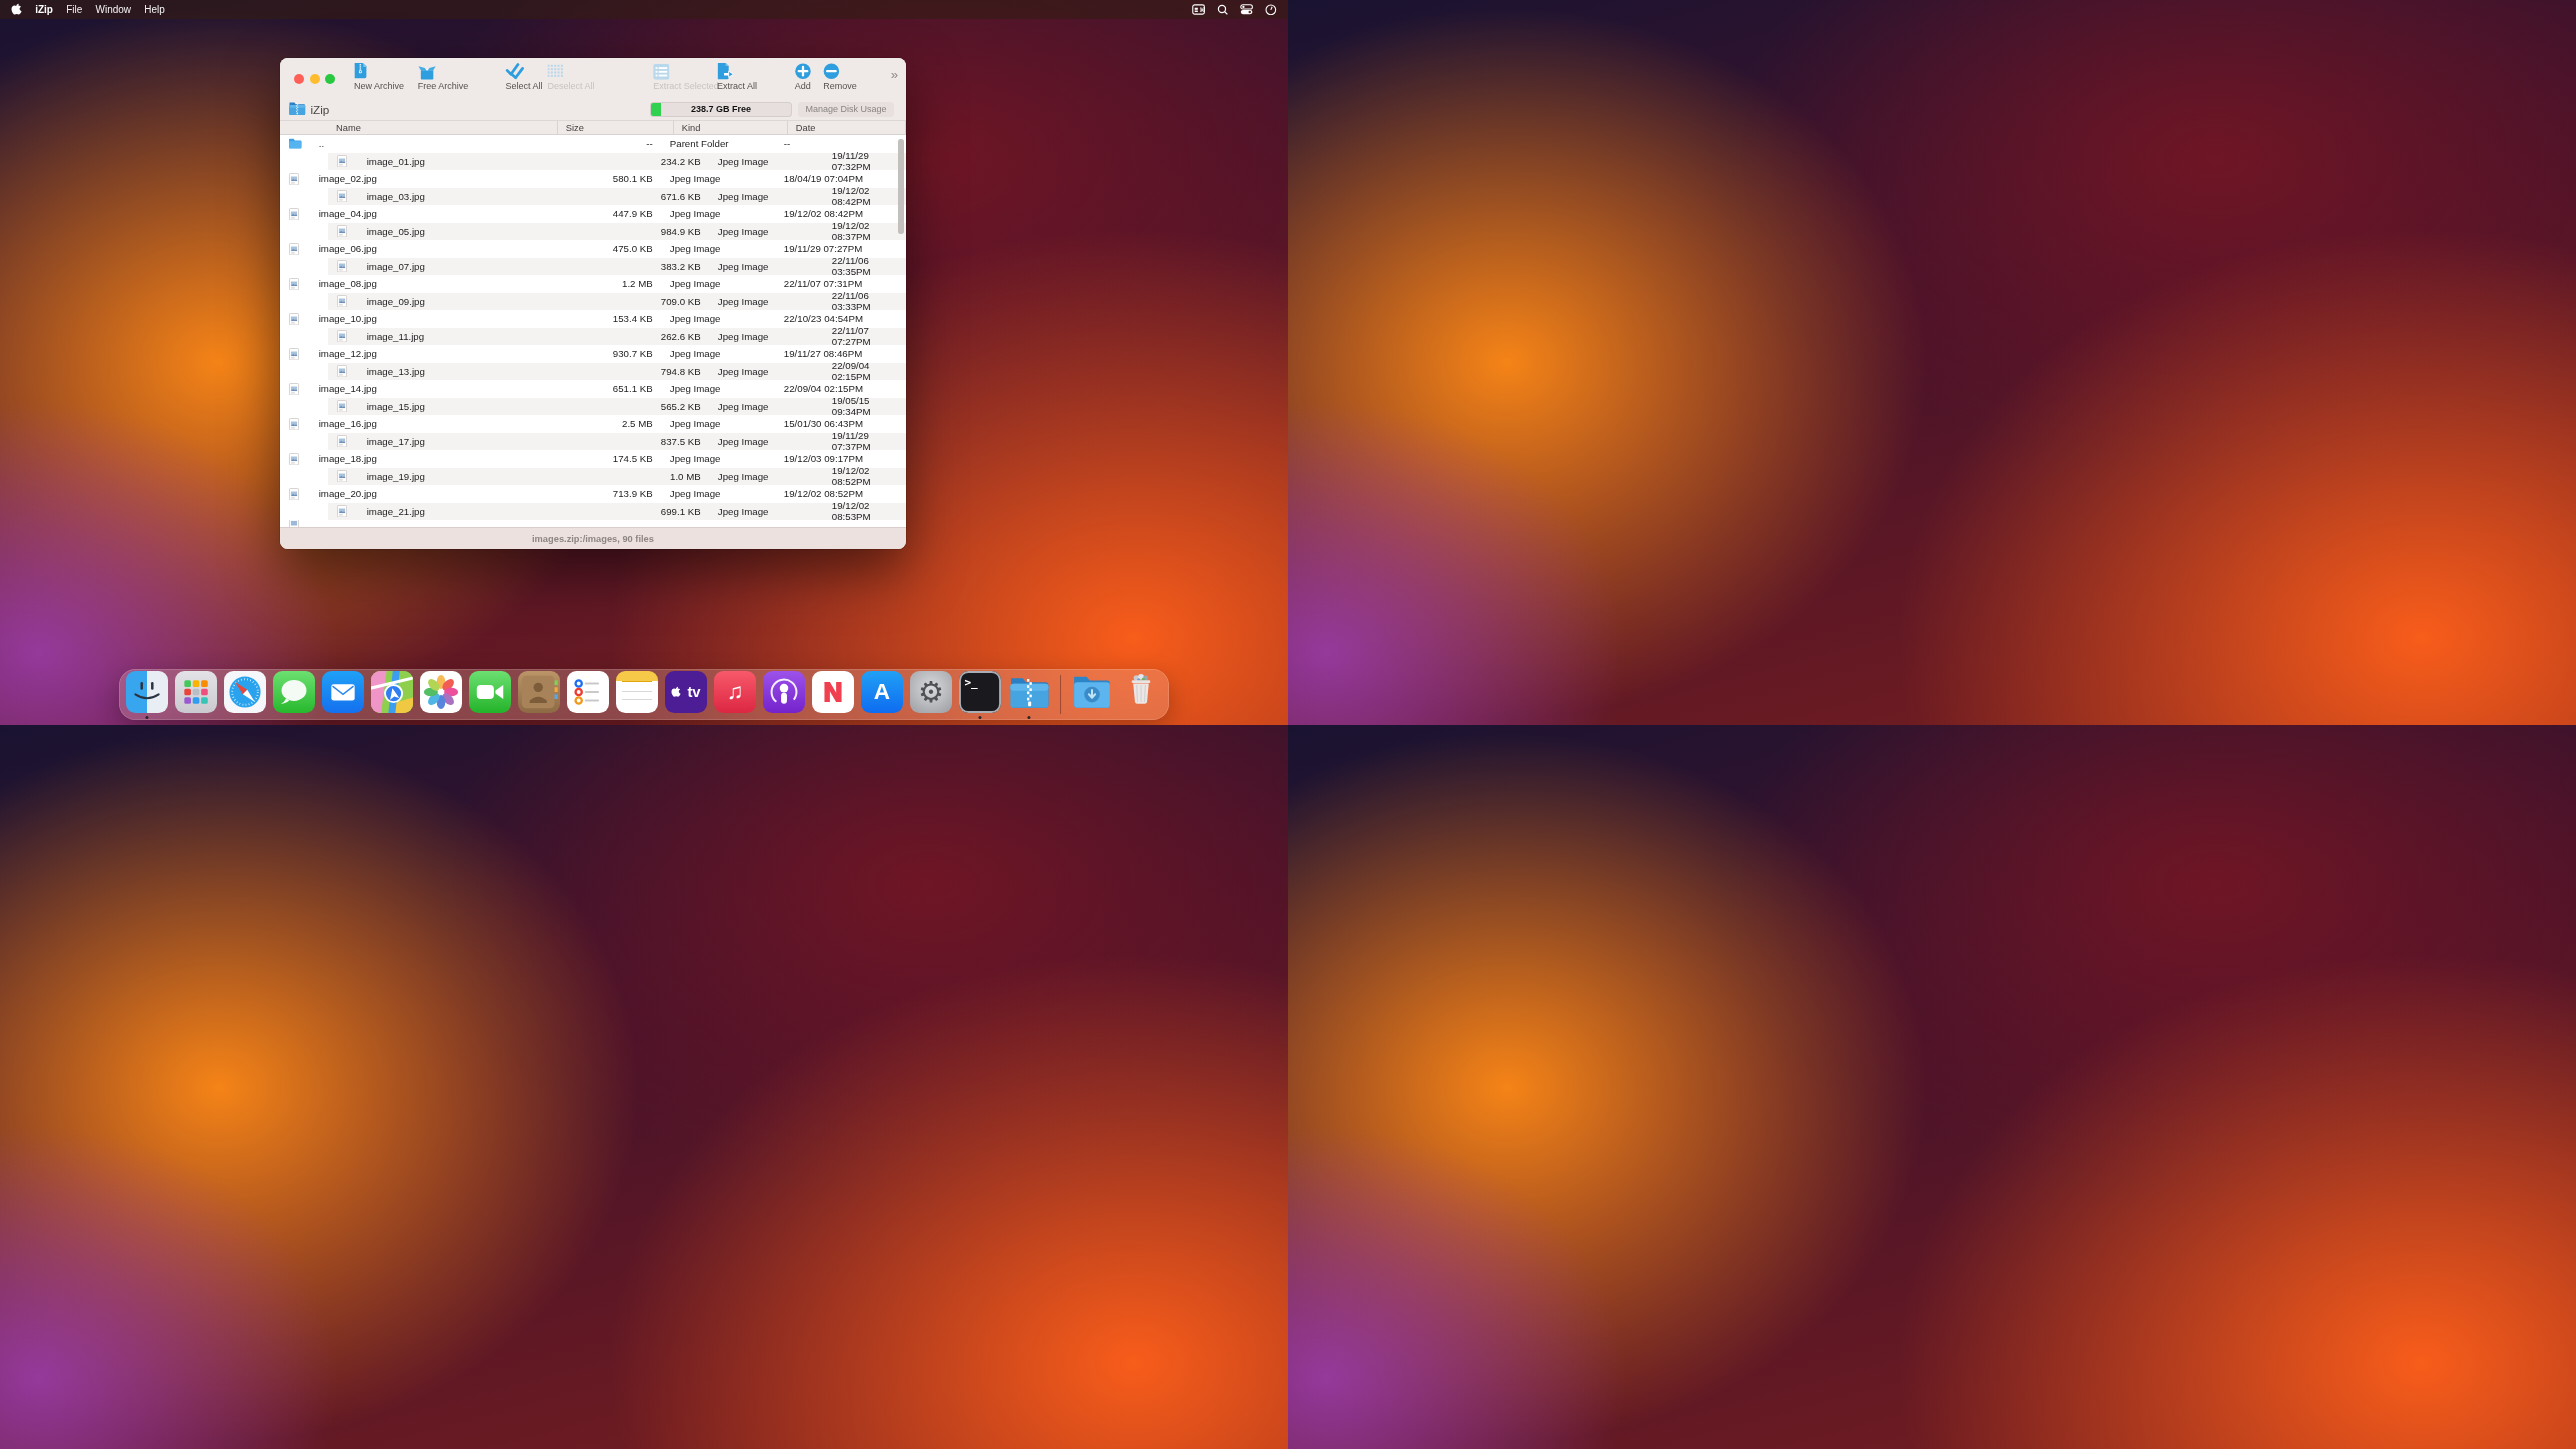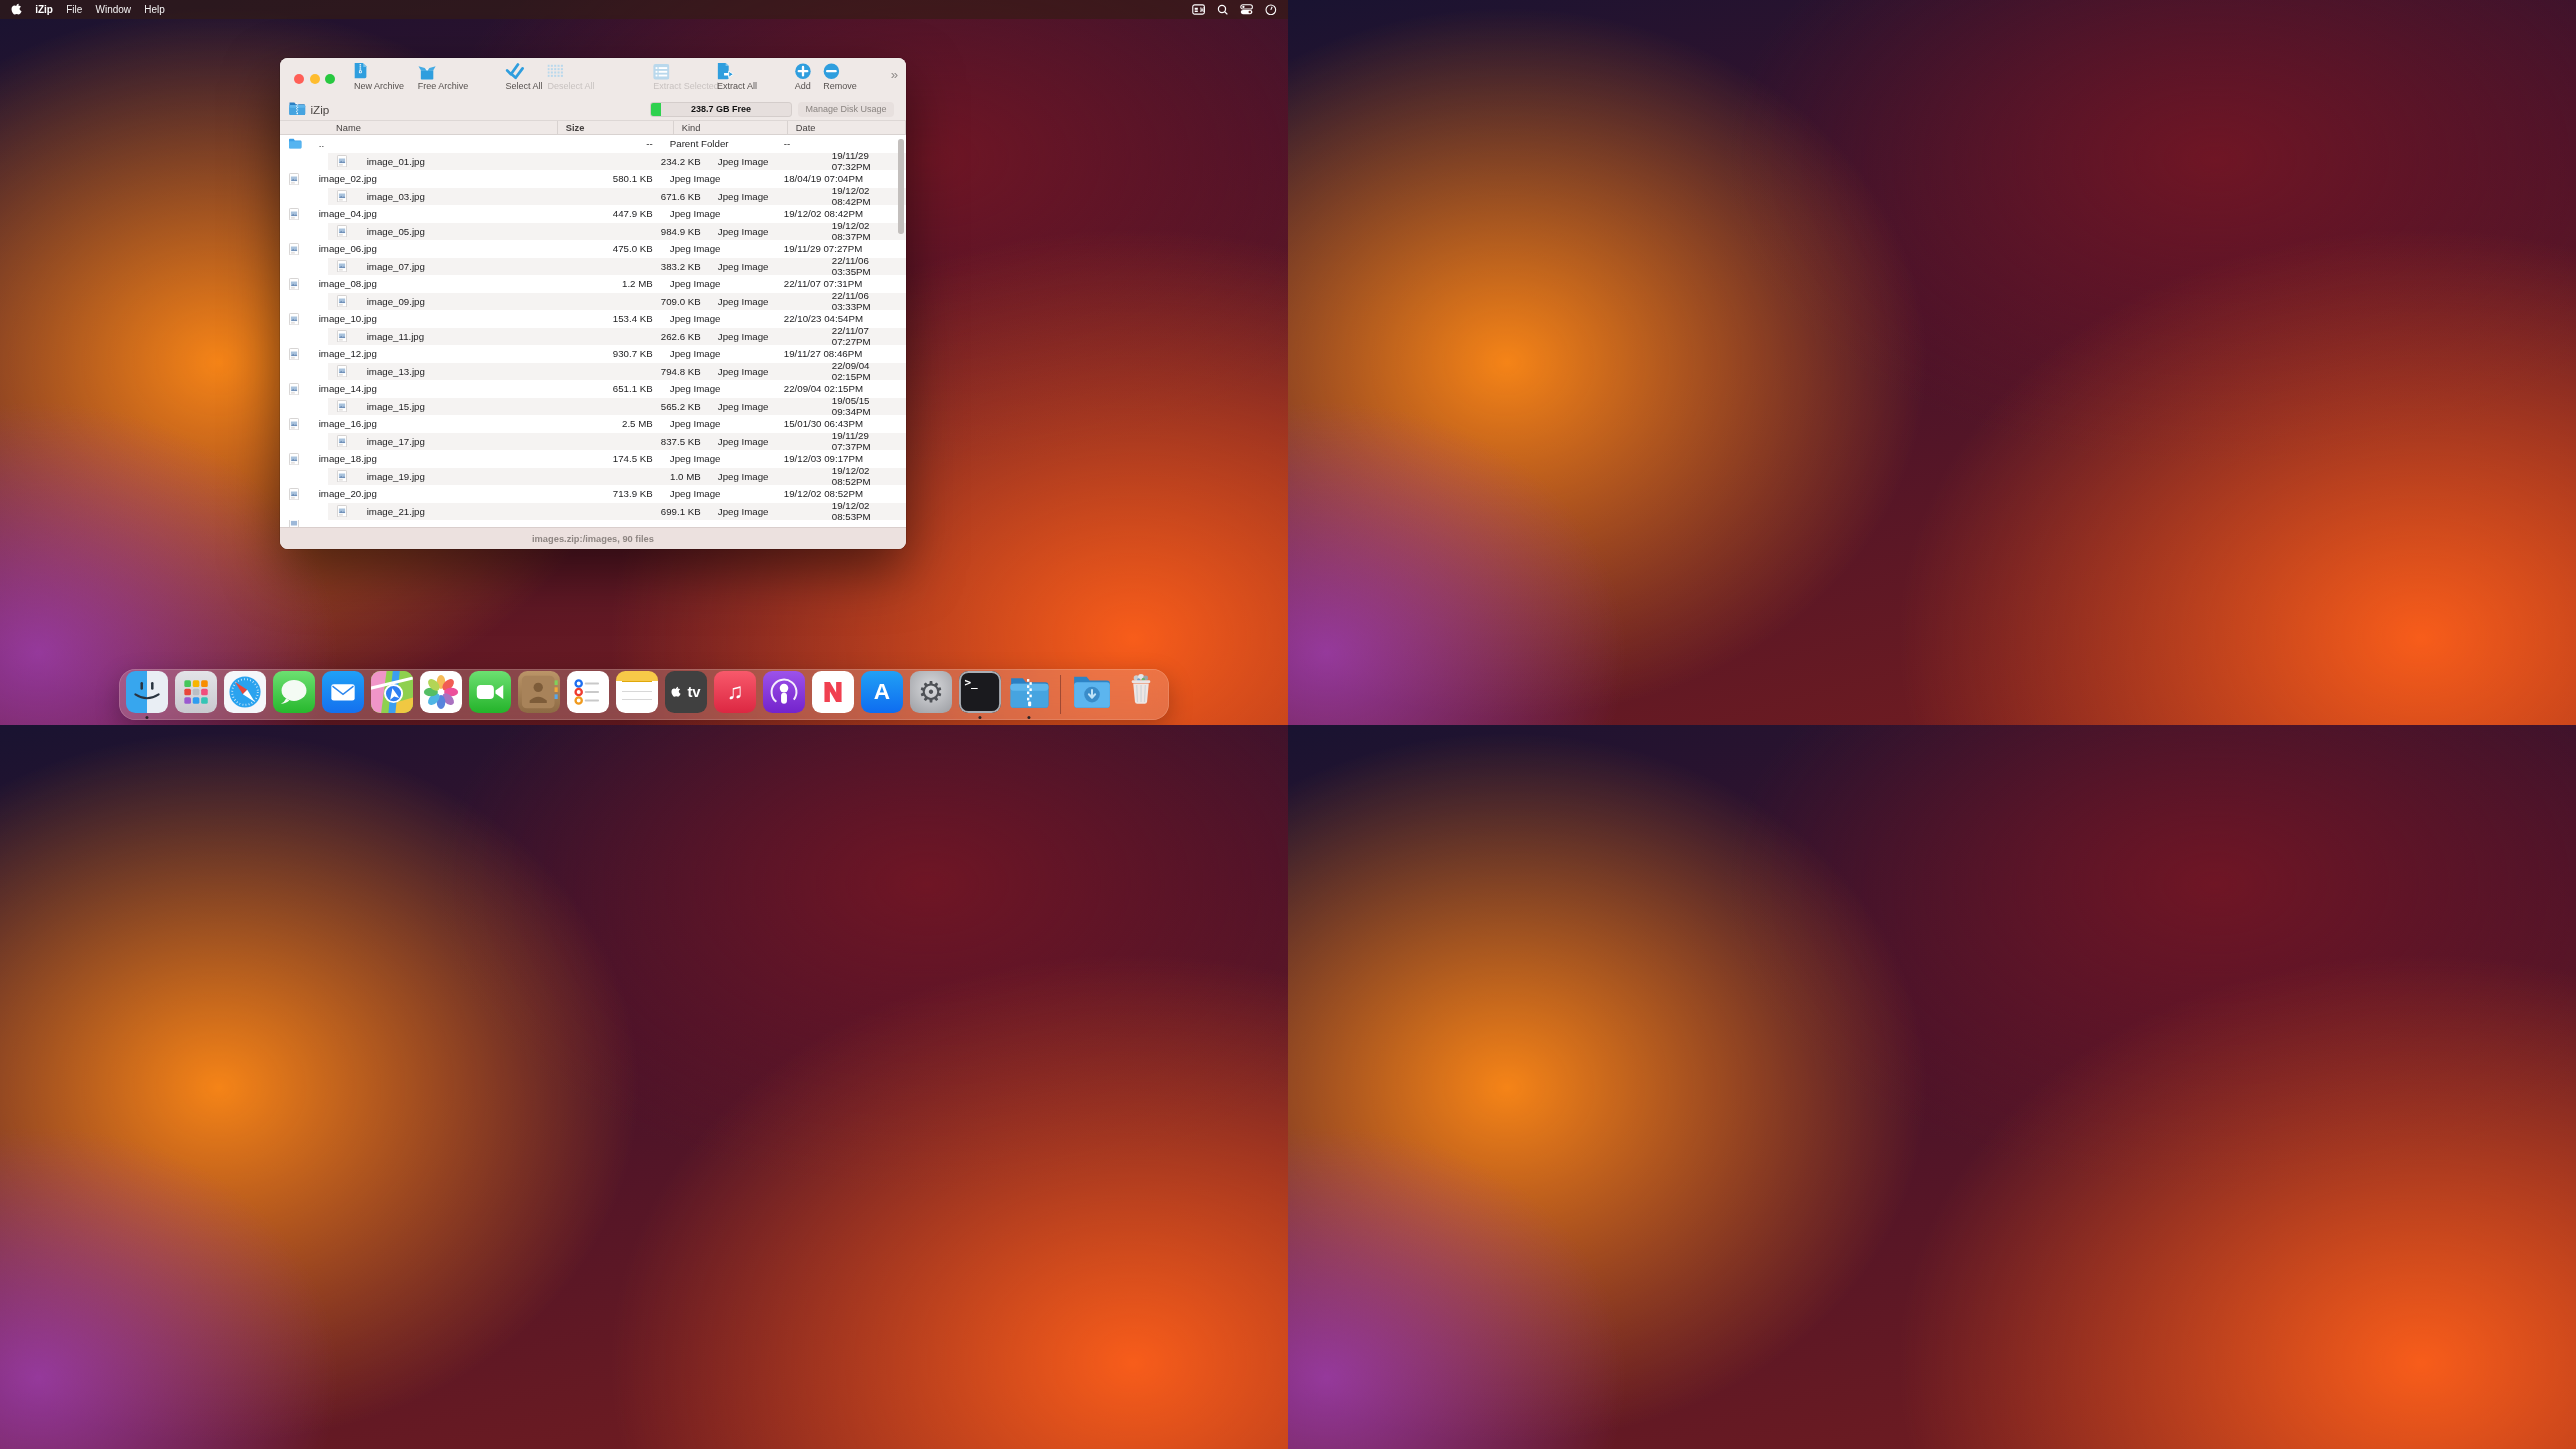--- a/index.html
+++ b/index.html
@@ -48,21 +48,21 @@
   .diskfill { position:absolute; left:0; top:0; bottom:0; background:#2fd14f; }
   .disklabel { position:relative; font-size:9px; font-weight:bold; color:#111; }
   .managebtn { position:absolute; left:518px; top:3.1px; width:96px; height:14.8px; background:#e7e0de;
     border-radius:3.9px; display:flex; align-items:center; justify-content:center;
     font-size:9px; color:#8a8481; }
 
   .thead { height:14px; flex:0 0 14px; background:#efe9e7; border-bottom:0.8px solid #d8d2d0;
     display:flex; font-size:9.3px; color:#454140; position:relative;padding-left:12px; }
   .th { display:flex; align-items:center; }
   .th-name { width:266px; padding-left:44px; border-right:0.8px solid #d8d2d0; }
-  .th-size { width:116px; padding-left:7.8px; border-right:0.8px solid #d8d2d0;font-weight:bold; }
+  .th-size { width:116px; padding-left:7.8px; border-right:0.8px solid #d8d2d0; }
   .th-kind { width:114px; padding-left:7.8px; border-right:0.8px solid #d8d2d0; }
   .th-date { flex:1; padding-left:7.8px; border-right:0.8px solid #d8d2d0; }
 
   .list { flex:1; background:#fff; position:relative; overflow:hidden; }
   .trow { height:17.5px; display:flex; align-items:center; font-size:9.7px; color:#1c1c1e; }
   .trow.alt { background:#f5f3f2;margin-left:48px; }
   .c-name { width:266px; display:flex; align-items:center; padding-left:9.3px; }
   .c-name .ficon { width:12.4px; height:13.2px; display:flex; align-items:center; margin-right:0; }
   .c-name .fname { padding-left:17px; }
   .trow .c-name .ficon + .fname { padding-left:17px; }
@@ -91,21 +91,21 @@
   .d-finder { background:linear-gradient(90deg,#37a6ee 0 50%,#e9eef4 50% 100%); }
   .d-launchpad { background:linear-gradient(180deg,#e3e3e7,#c9c9cf); }
   .d-safari { background:#f5f7fa; }
   .d-messages { background:linear-gradient(180deg,#6ce071,#27b82d); }
   .d-mail { background:linear-gradient(180deg,#1fa0f7,#1470ee); }
   .d-maps { background:#8ed04e; }
   .d-photos { background:#fff; }
   .d-facetime { background:linear-gradient(180deg,#6ce071,#24b32a); }
   .d-contacts { background:linear-gradient(180deg,#bb9568,#8d6a44); }
   .d-reminders, .d-notes, .d-news { background:#fff; }
-  .d-tv { background:#404040; color:#fff; display:flex; gap:6px; }
+  .d-tv { background:#4c1d95; color:#fff; display:flex; gap:6px; }
   .d-tv .tvtext { font-size:14.8px; font-weight:bold; }
   .d-music { background:linear-gradient(180deg,#f8596b,#dc2742); color:#fff; font-size:22px; }
   .d-podcasts { background:linear-gradient(180deg,#9c52ea,#7423cc); }
   .d-appstore { background:linear-gradient(180deg,#21a0f5,#0e6cf0); color:#fff; font-size:22.6px; font-weight:bold; }
   .d-settings { background:radial-gradient(circle at 50% 40%,#d9dadd,#9b9da2); color:#4e5156; font-size:29px; }
   .d-terminal { background:#1a1a1e; box-shadow:inset 0 0 0 1.9px #a9aeb5;
     color:#fff; font-family:"DejaVu Sans Mono",monospace; font-size:11px; font-weight:bold;
     align-items:flex-start; justify-content:flex-start; padding:4.7px 0 0 5.4px; }
   .d-notes { background:linear-gradient(180deg,#f7c948 0 10px,#fff 10px 100%); }
   .d-trash { background:transparent; overflow:visible; }

